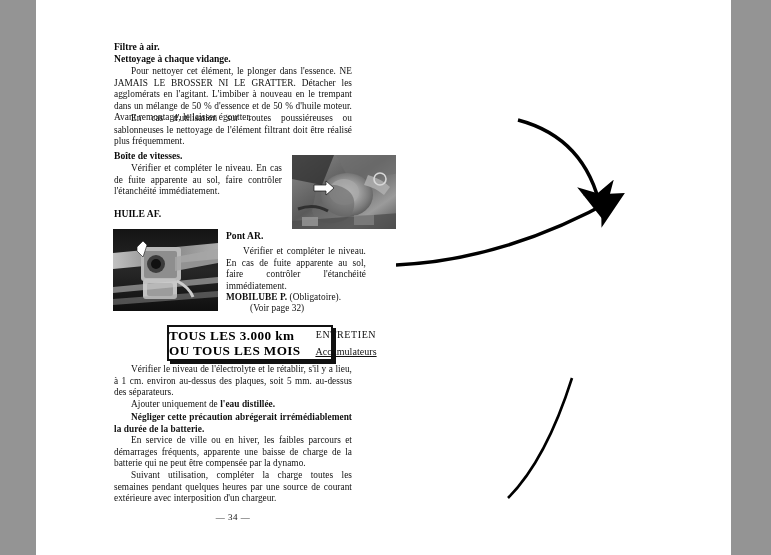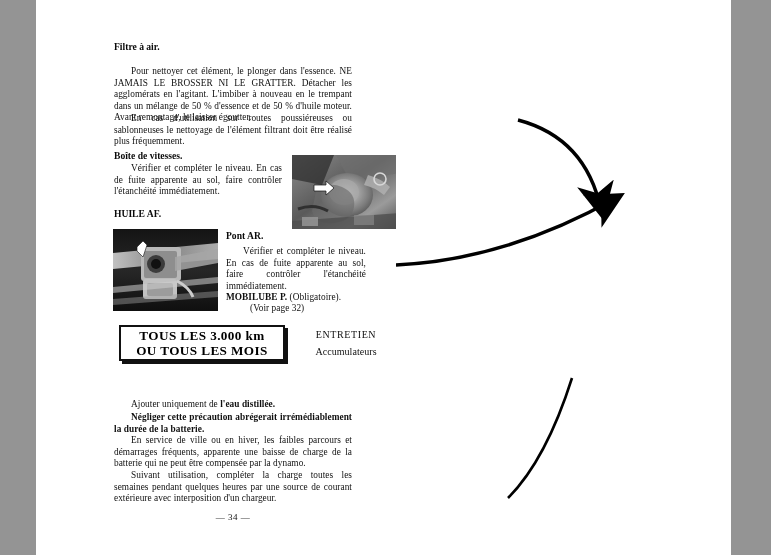--- a/index.html
+++ b/index.html
@@ -64,24 +64,25 @@
   #lp-pont-txt{position:absolute;left:190px;top:246px;width:140px;}
   #lp-mobilube{position:absolute;left:190px;top:292px;width:150px;}
   #lp-voirpage{position:absolute;left:214px;top:303px;width:130px;}
 
   
   .stampbox{
     position:absolute;
     border:2px solid #111;
     background:#fff;
     box-shadow:3px 3px 0 0 #111;
-    text-align:center;
+    text-align:left;
     font-family:"Liberation Serif", serif;
     font-weight:bold;
     color:#000;
+    margin-left:48px;
   }
   #box-left{
     left:83px;top:325px;width:162px;height:30px;
     padding-top:2px;
     font-size:13.2px;line-height:14.6px;letter-spacing:.4px;
   }
   #lp-entretien{position:absolute;left:255px;top:329px;width:110px;text-align:center;}
   #lp-accu{position:absolute;left:255px;top:346px;width:110px;text-align:center;}
 
   #lp-p3{position:absolute;left:78px;top:364px;width:238px;}
@@ -103,20 +104,21 @@
 
 <div class="scan">
 
   <div class="gutter-left"></div>
   <div class="gutter-right"></div>
 
   <div class="page page-left">
 
     <div id="lp-head" class="heading">
       <div>Filtre à air.</div>
+      <div>Nettoyage à chaque vidange.</div>
     </div>
 
     <div id="lp-p1" class="txt indent">Pour nettoyer cet élément, le plonger dans l'essence. NE JAMAIS LE BROSSER NI LE GRATTER. Détacher les agglomérats en l'agitant. L'imbiber à nouveau en le trempant dans un mélange de 50 % d'essence et de 50 % d'huile moteur. Avant remontage, le laisser égoutter.</div>
     <div id="lp-p2" class="txt indent">En cas d'utilisation sur routes poussiéreuses ou sablonneuses le nettoyage de l'élément filtrant doit être réalisé plus fréquemment.</div>
 
     <div id="lp-boite" class="heading">Boîte de vitesses.</div>
     <div id="lp-boite-txt" class="txt indent">Vérifier et compléter le niveau. En cas de fuite apparente au sol, faire contrôler l'étanchéité immédiatement.</div>
     <div id="lp-huile" class="heading">HUILE AF.</div>
 
     <div id="photo-boite">
@@ -190,22 +192,23 @@
       <span class="b">MOBILUBE P.</span><span> (Obligatoire).</span>
     </div>
     <div id="lp-voirpage" class="txt">(Voir page 32)</div>
 
     <div id="box-left" class="stampbox">
       <div>TOUS LES 3.000 km</div>
       <div>OU TOUS LES MOIS</div>
     </div>
 
     <div id="lp-entretien" class="txt" style="font-size:10px;letter-spacing:.6px;">ENTRETIEN</div>
-    <div id="lp-accu" class="txt" style="text-align:center;font-size:10px;">Accumulateurs</div>
-
+    <div id="lp-accu" class="txt" style="text-align:center;font-size:10px;text-decoration:underline;">Accumulateurs</div>
+
+    <div id="lp-p3" class="txt indent">Vérifier le niveau de l'électrolyte et le rétablir, s'il y a lieu, à 1 cm. environ au-dessus des plaques, soit 5 mm. au-dessus des séparateurs.</div>
     <div id="lp-p4" class="txt indent">
       <span>Ajouter uniquement de </span><span class="b">l'eau distillée.</span>
     </div>
     <div id="lp-p5" class="txt indent b">Négliger cette précaution abrégerait irrémédiablement la durée de la batterie.</div>
     <div id="lp-p6" class="txt indent">En service de ville ou en hiver, les faibles parcours et démarrages fréquents, apparente une baisse de charge de la batterie qui ne peut être compensée par la dynamo.</div>
     <div id="lp-p7" class="txt indent">Suivant utilisation, compléter la charge toutes les semaines pendant quelques heures par une source de courant extérieure avec interposition d'un chargeur.</div>
 
     <div id="lp-folio" class="txt">— 34 —</div>
   </div>
 

